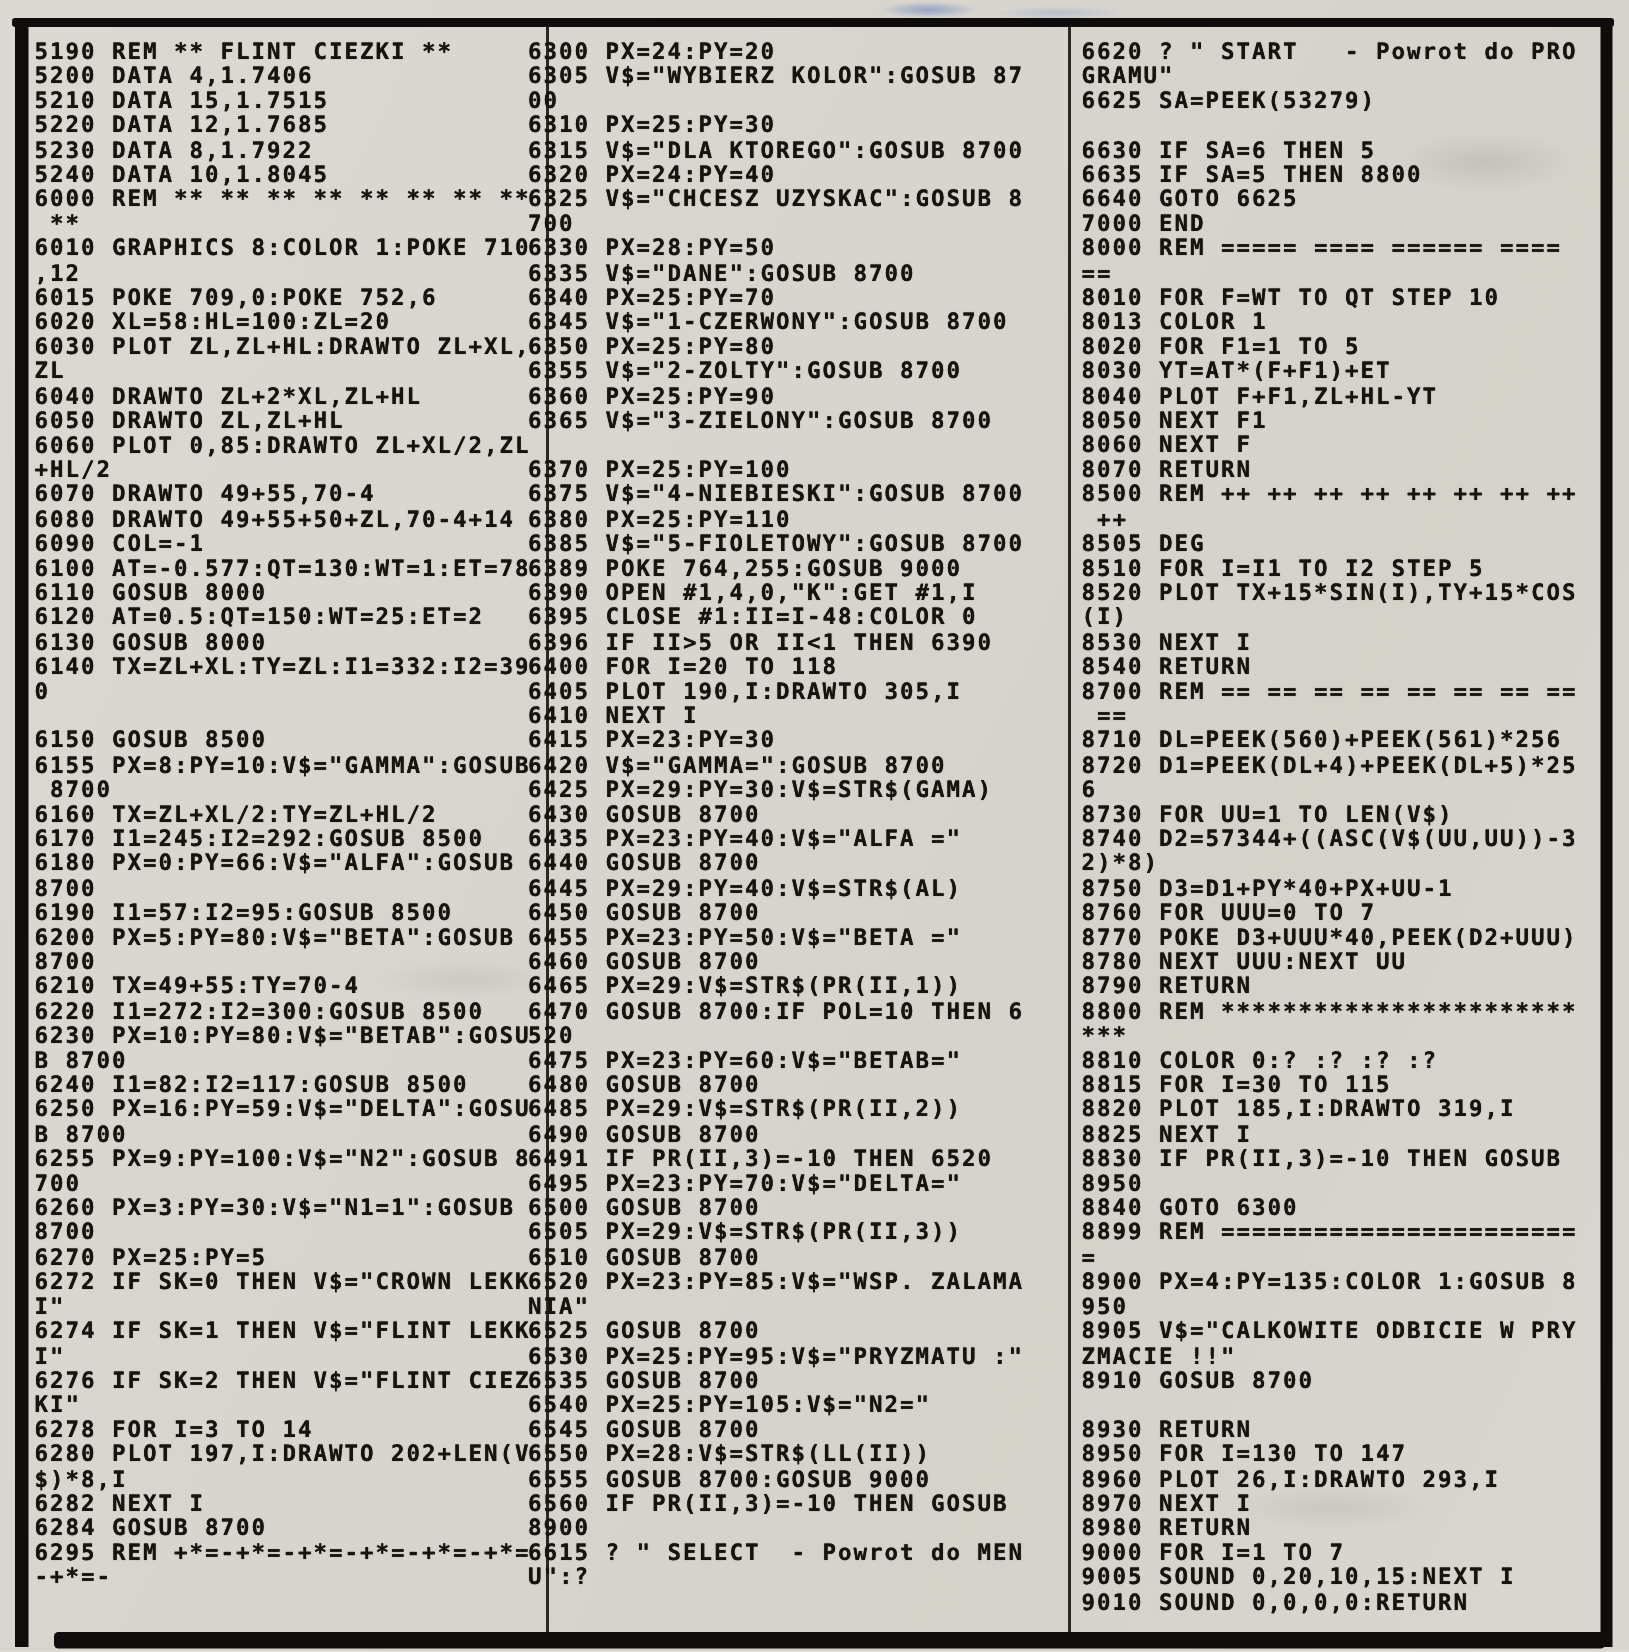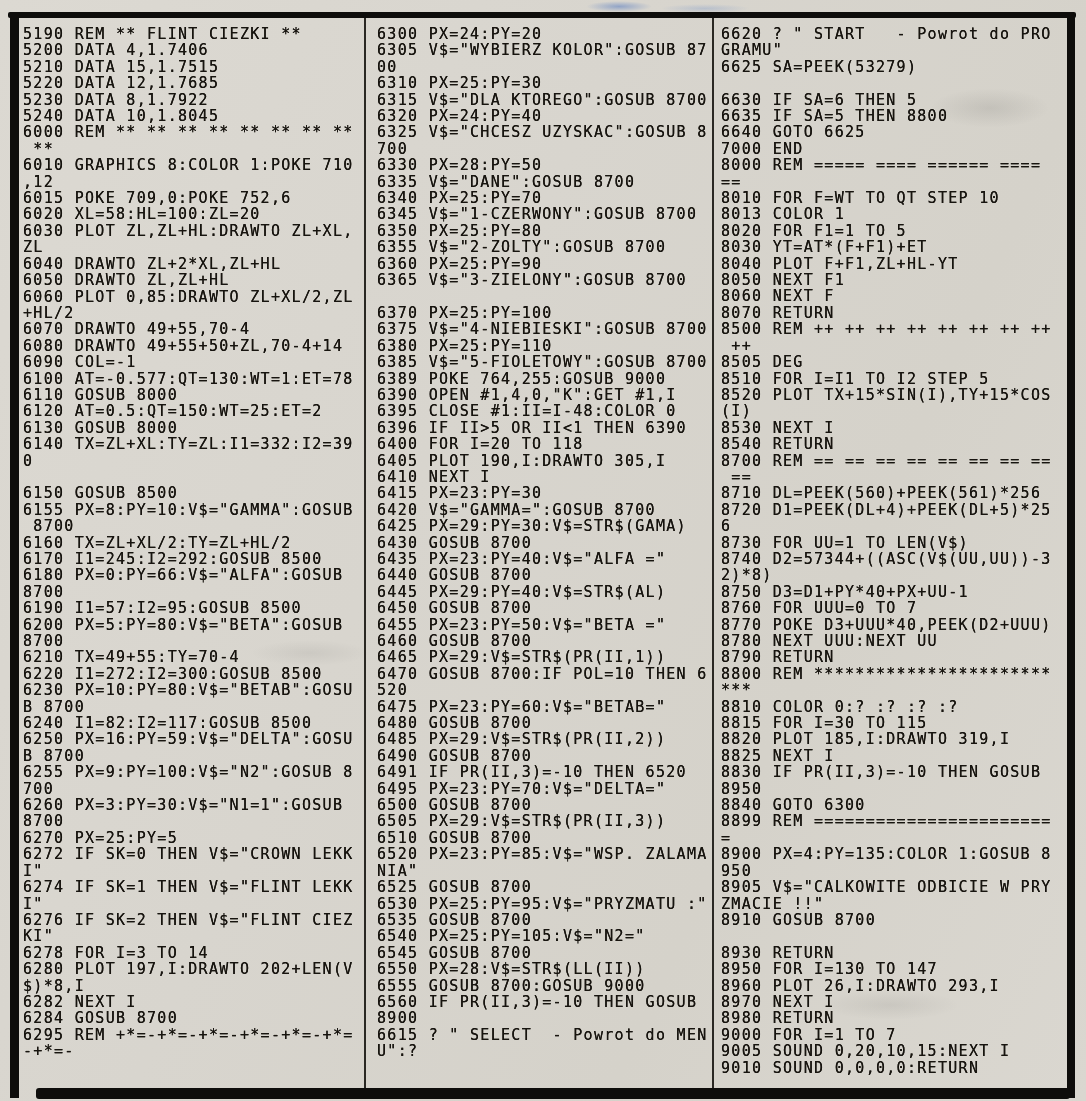--- a/index.html
+++ b/index.html
@@ -19,28 +19,28 @@
   .frame-left{position:absolute;left:10px;top:14px;width:9px;height:1084px;background:#0e0d0b;}
   .frame-right{position:absolute;left:1067px;top:14px;width:8px;height:1084px;background:#0e0d0b;}
   .frame-bottom{position:absolute;left:36px;top:1088px;width:1034px;height:11px;background:#0e0d0b;border-radius:3px;}
   .divider{position:absolute;top:18px;width:2px;height:1070px;background:#2a2823;}
   .divider.d1{left:364px;}
   .divider.d2{left:712px;}
   
   .col{
     position:absolute;top:26px;width:342px;
     color:#17140f;
-    font-size:15px;font-weight:normal;
+    font-size:15px;font-weight:bold;
     letter-spacing:1.3px;
     line-height:16.4px;
     white-space:pre;
     text-shadow:0 0 0.5px #17140f;
   }
   .col.c1{left:23px;}
-  .col.c2{left:377px;}
+  .col.c2{left:352px;}
   .col.c3{left:721px;}
   .code-line{min-height:16.4px;}
   
   .smudge-blue-1{position:absolute;left:586px;top:1px;width:66px;height:11px;
     background:radial-gradient(ellipse at center,rgba(60,105,190,0.45),rgba(60,105,190,0) 70%);}
   .smudge-blue-2{position:absolute;left:660px;top:4px;width:90px;height:9px;
     background:radial-gradient(ellipse at center,rgba(90,130,200,0.25),rgba(90,130,200,0) 70%);}
   .smudge-gray-1{position:absolute;left:930px;top:88px;width:120px;height:40px;
     background:radial-gradient(ellipse at center,rgba(40,40,40,0.10),rgba(40,40,40,0) 70%);}
   .smudge-gray-2{position:absolute;left:250px;top:640px;width:120px;height:26px;

